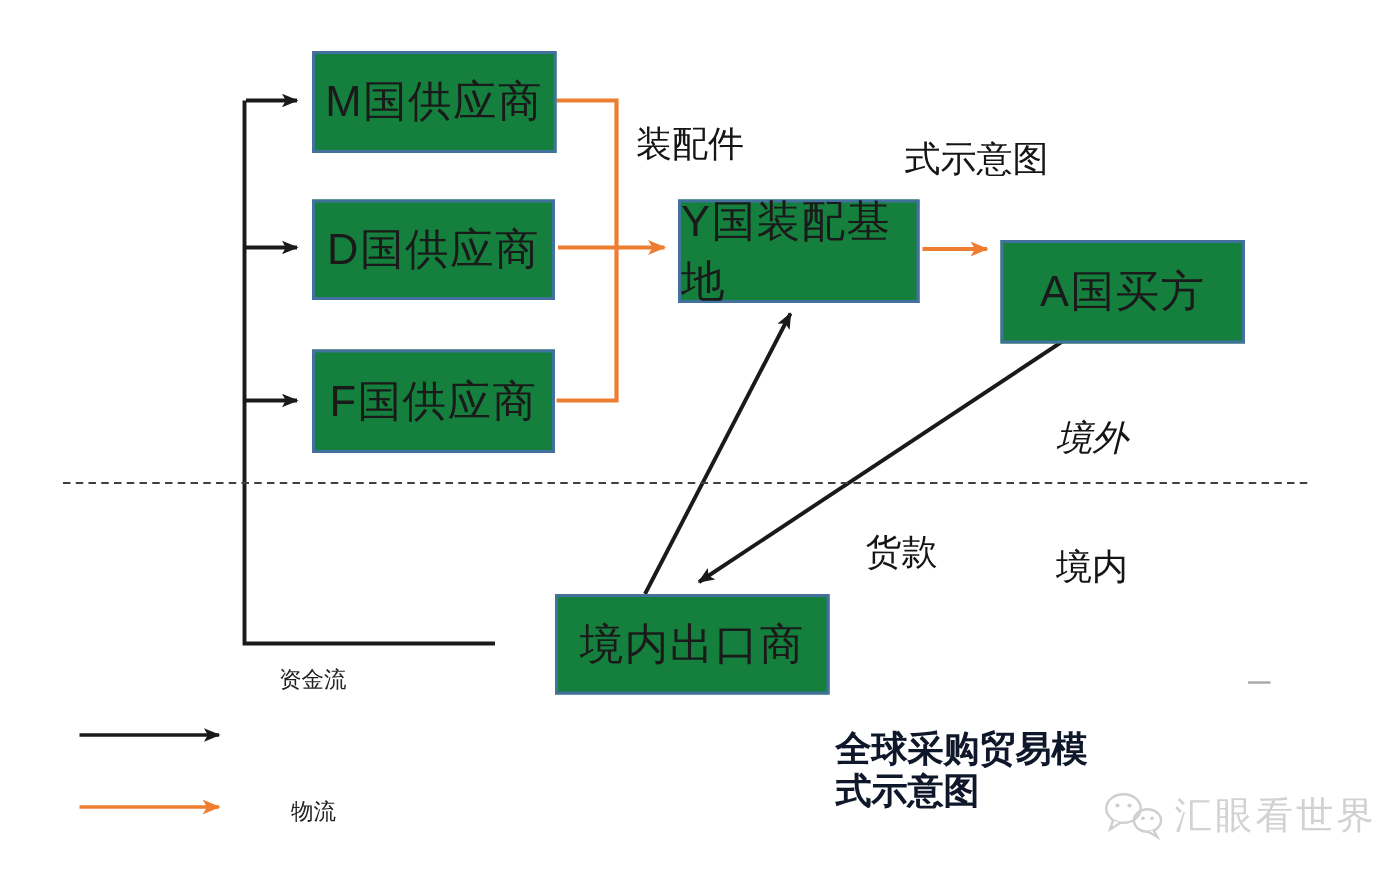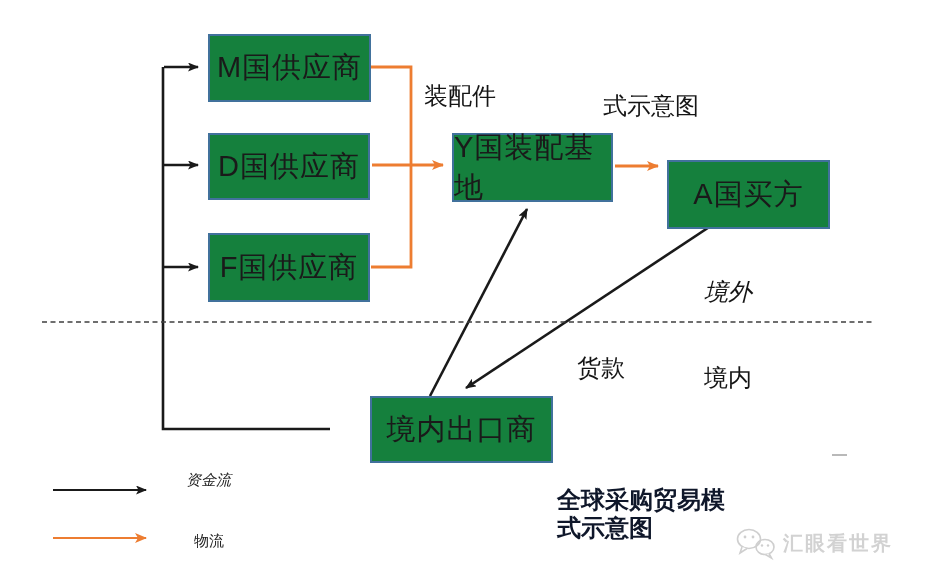--- a/index.html
+++ b/index.html
@@ -21,23 +21,22 @@
   .title{
     position:absolute;left:557px;top:486px;width:190px;
     font-size:24px;font-weight:600;line-height:28px;
     white-space:pre-line;color:#0f172a;
   }
   .watermark{
     position:absolute;left:735px;top:524px;display:flex;align-items:center;gap:6px;
     color:var(--watermark,#d2d2d2);
   }
   .watermark .wm-text{
-    font-size:20px;letter-spacing:2px;white-space:nowrap;
+    font-size:25px;letter-spacing:2px;white-space:nowrap;
     text-shadow:1px 1px 0 #ffffff;
-    font-weight:bold;
   }
 </style>
 </head>
 <body>
 
 <div class="stage">
 
   <svg class="lines" viewBox="0 0 927 586">
     <defs>
       <marker id="arrow-black" markerWidth="11" markerHeight="9" refX="10" refY="4.5" orient="auto" markerUnits="userSpaceOnUse">
@@ -88,21 +87,21 @@
   <div class="box" style="left:330px;top:396px;width:183px;height:67px;margin-left:40px;">
     <span>境内出口商</span>
   </div>
 
   <div class="lbl" style="left:424px;top:80px;">装配件</div>
   <div class="lbl" style="left:603px;top:90px;">式示意图</div>
   <div class="lbl" style="left:704px;top:276px;font-style:italic;">境外</div>
   <div class="lbl" style="left:577px;top:352px;">货款</div>
   <div class="lbl" style="left:704px;top:362px;text-align:right;">境内</div>
 
-  <div class="lbl-sm" style="left:186px;top:471px;font-style:italic;">资金流</div>
+  <div class="lbl-sm" style="left:186px;top:444px;">资金流</div>
   <div class="lbl-sm" style="left:194px;top:532px;">物流</div>
 
   <div class="title">全球采购贸易模
 式示意图</div>
 
   <div class="watermark">
     <svg width="42" height="38" viewBox="0 0 42 38">
       <g fill="none" stroke="#cfcfcf" stroke-width="1.6">
         <ellipse cx="14" cy="15" rx="11.5" ry="9.5"></ellipse>
         <path d="M7 23 L5 29 L12 24.5" fill="#ffffff" stroke="#cfcfcf"></path>

